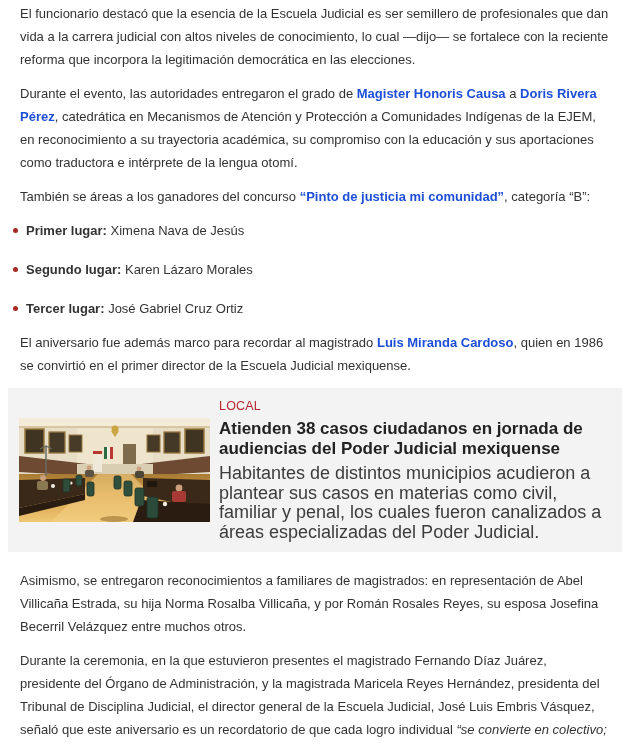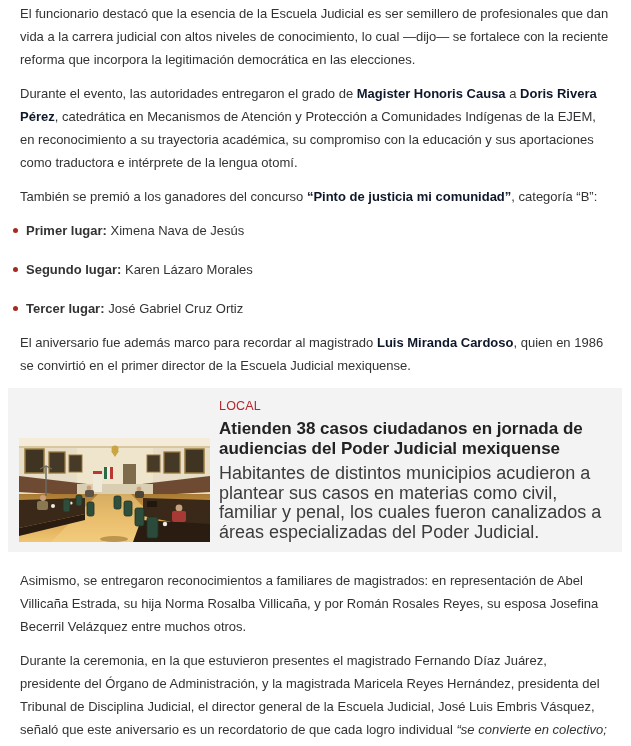--- a/index.html
+++ b/index.html
@@ -3,53 +3,53 @@
 <meta charset="utf-8">
 <style>
   html,body{margin:0;padding:0}
   body{
     width:631px;height:746px;overflow:hidden;background:#ffffff;
     font-family:"Liberation Sans",sans-serif;color:#333333;
     -webkit-font-smoothing:antialiased;
   }
   .page{padding:2px 9px 0 8px}
   p{margin:0 12px 11px;font-size:13px;line-height:23px;color:#333333}
-  p b{color:#0f172a}
+  p b{color:#1d4ed8}
   ul.winners{list-style:none;margin:0 0 11px;padding:0}
   ul.winners li{
     position:relative;padding-left:18px;margin-bottom:16px;
     font-size:13px;line-height:23px;color:#333333;
   }
   ul.winners li:last-child{margin-bottom:0}
   .bullet-dot{
     position:absolute;left:5px;top:9px;width:5px;height:5px;border-radius:50%;
     background:#a52a22;
   }
   .card{
-    display:flex;gap:9px;align-items:flex-end;
+    display:flex;gap:9px;align-items:center;
     background:#f3f3f3;padding:10px 11px;margin:0 0 17px;
   }
   .thumb{width:191px;height:104px;flex:none;overflow:hidden}
   .thumb svg{display:block}
   .card-text{flex:1;min-width:0;padding-top:1px}
   .kicker{color:#b5262c;font-size:12.5px;line-height:14px;margin-bottom:6px;letter-spacing:.2px}
   .card-title{font-weight:bold;font-size:17px;line-height:20px;color:#222222;margin-bottom:5px}
   .card-desc{font-size:18px;line-height:19.5px;color:#3c3c3c}
   .quote{font-style:italic}
 </style>
 </head>
 <body>
 
 <div class="page">
 
   <p><span>El funcionario destacó que la esencia de la Escuela Judicial es ser semillero de profesionales que dan vida a la carrera judicial con altos niveles de conocimiento, lo cual —dijo— se fortalece con la reciente reforma que incorpora la legitimación democrática en las elecciones.</span></p>
 
   <p><span>Durante el evento, las autoridades entregaron el grado de </span><b>Magister Honoris Causa</b><span> a </span><b>Doris Rivera Pérez</b><span>, catedrática en Mecanismos de Atención y Protección a Comunidades Indígenas de la EJEM, en reconocimiento a su trayectoria académica, su compromiso con la educación y sus aportaciones como traductora e intérprete de la lengua otomí.</span></p>
 
-  <p><span>También se premió a los ganadores del concurso </span><b>“Pinto de justicia mi comunidad”</b><span>, categoría “B”:</span></p>
+  <p><span>También se áreas a los ganadores del concurso </span><b>“Pinto de justicia mi comunidad”</b><span>, categoría “B”:</span></p>
 
   <ul class="winners">
     <li>
       <span class="bullet-dot"></span>
       <b>Primer lugar:</b><span> Ximena Nava de Jesús</span>
     </li>
     <li>
       <span class="bullet-dot"></span>
       <b>Segundo lugar:</b><span> Karen Lázaro Morales</span>
     </li>

